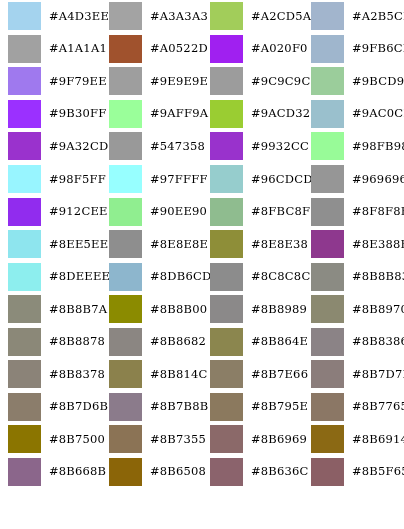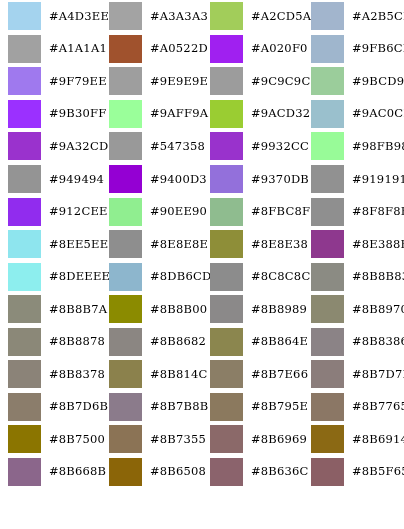--- a/index.html
+++ b/index.html
@@ -186,40 +186,40 @@
         <td class="cell">
           <div class="cell-inner">
             <div class="swatch" title="#98FB98" style="background-color: rgb(152, 251, 152);"></div>
             <span class="hexlabel">#98FB98</span>
           </div>
         </td>
       </tr>
       <tr>
         <td class="cell">
           <div class="cell-inner">
-            <div class="swatch" title="#949494" style="background-color: rgb(148, 148, 148);"></div>
-            <span class="hexlabel">#949494</span>
-          </div>
-        </td>
-        <td class="cell">
-          <div class="cell-inner">
-            <div class="swatch" title="#9400D3" style="background-color: rgb(148, 0, 211);"></div>
-            <span class="hexlabel">#9400D3</span>
-          </div>
-        </td>
-        <td class="cell">
-          <div class="cell-inner">
-            <div class="swatch" title="#9370DB" style="background-color: rgb(147, 112, 219);"></div>
-            <span class="hexlabel">#9370DB</span>
-          </div>
-        </td>
-        <td class="cell">
-          <div class="cell-inner">
-            <div class="swatch" title="#919191" style="background-color: rgb(145, 145, 145);"></div>
-            <span class="hexlabel">#919191</span>
+            <div class="swatch" title="#98F5FF" style="background-color: rgb(152, 245, 255);"></div>
+            <span class="hexlabel">#98F5FF</span>
+          </div>
+        </td>
+        <td class="cell">
+          <div class="cell-inner">
+            <div class="swatch" title="#97FFFF" style="background-color: rgb(151, 255, 255);"></div>
+            <span class="hexlabel">#97FFFF</span>
+          </div>
+        </td>
+        <td class="cell">
+          <div class="cell-inner">
+            <div class="swatch" title="#96CDCD" style="background-color: rgb(150, 205, 205);"></div>
+            <span class="hexlabel">#96CDCD</span>
+          </div>
+        </td>
+        <td class="cell">
+          <div class="cell-inner">
+            <div class="swatch" title="#969696" style="background-color: rgb(150, 150, 150);"></div>
+            <span class="hexlabel">#969696</span>
           </div>
         </td>
       </tr>
       <tr>
         <td class="cell">
           <div class="cell-inner">
             <div class="swatch" title="#912CEE" style="background-color: rgb(145, 44, 238);"></div>
             <span class="hexlabel">#912CEE</span>
           </div>
         </td>

